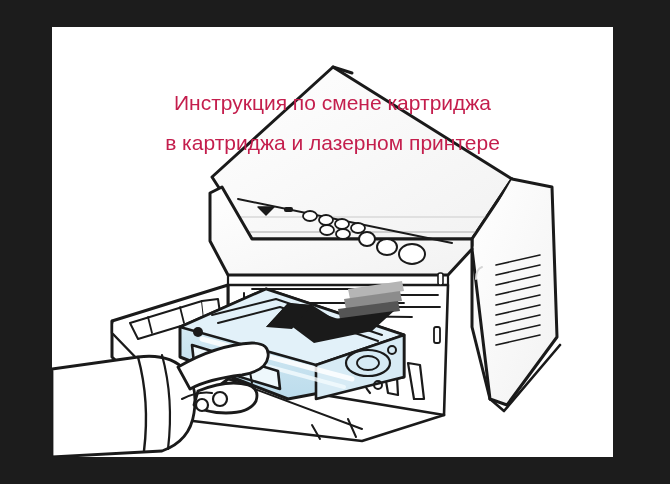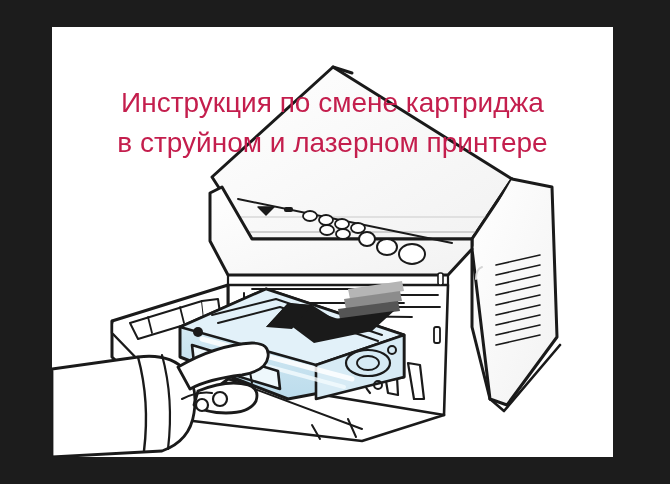--- a/index.html
+++ b/index.html
@@ -42,21 +42,21 @@
     left: 0;
     top: 56px;
     width: 561px;
     text-align: center;
     pointer-events: none;
   }
   .title-line {
     display: block;
     color: #c41e4d;
     font-family: "Liberation Sans", sans-serif;
-    font-size: 28px;
+    font-size: 21px;
     font-weight: 400;
     line-height: 40px;
     letter-spacing: 0px;
     white-space: nowrap;
   }
 </style>
 </head>
 <body>
 
 <div id="frame">
@@ -222,17 +222,17 @@
           <circle cx="168" cy="372" r="7" fill="#ffffff" stroke="#1a1a1a" stroke-width="2.2"></circle>
           <circle cx="150" cy="378" r="6" fill="#ffffff" stroke="#1a1a1a" stroke-width="2.2"></circle>
           <path d="M130 372 Q146 364 160 366" fill="none" stroke="#1a1a1a" stroke-width="2"></path>
         </g>
 
       </g>
     </svg>
 
     <div id="overlay-text">
       <span class="title-line">Инструкция по смене картриджа</span>
-      <span class="title-line">в струйном и лазерном принтере</span>
+      <span class="title-line">в картриджа и лазерном принтере</span>
     </div>
 
   </div>
 </div>
 
 </body></html>

